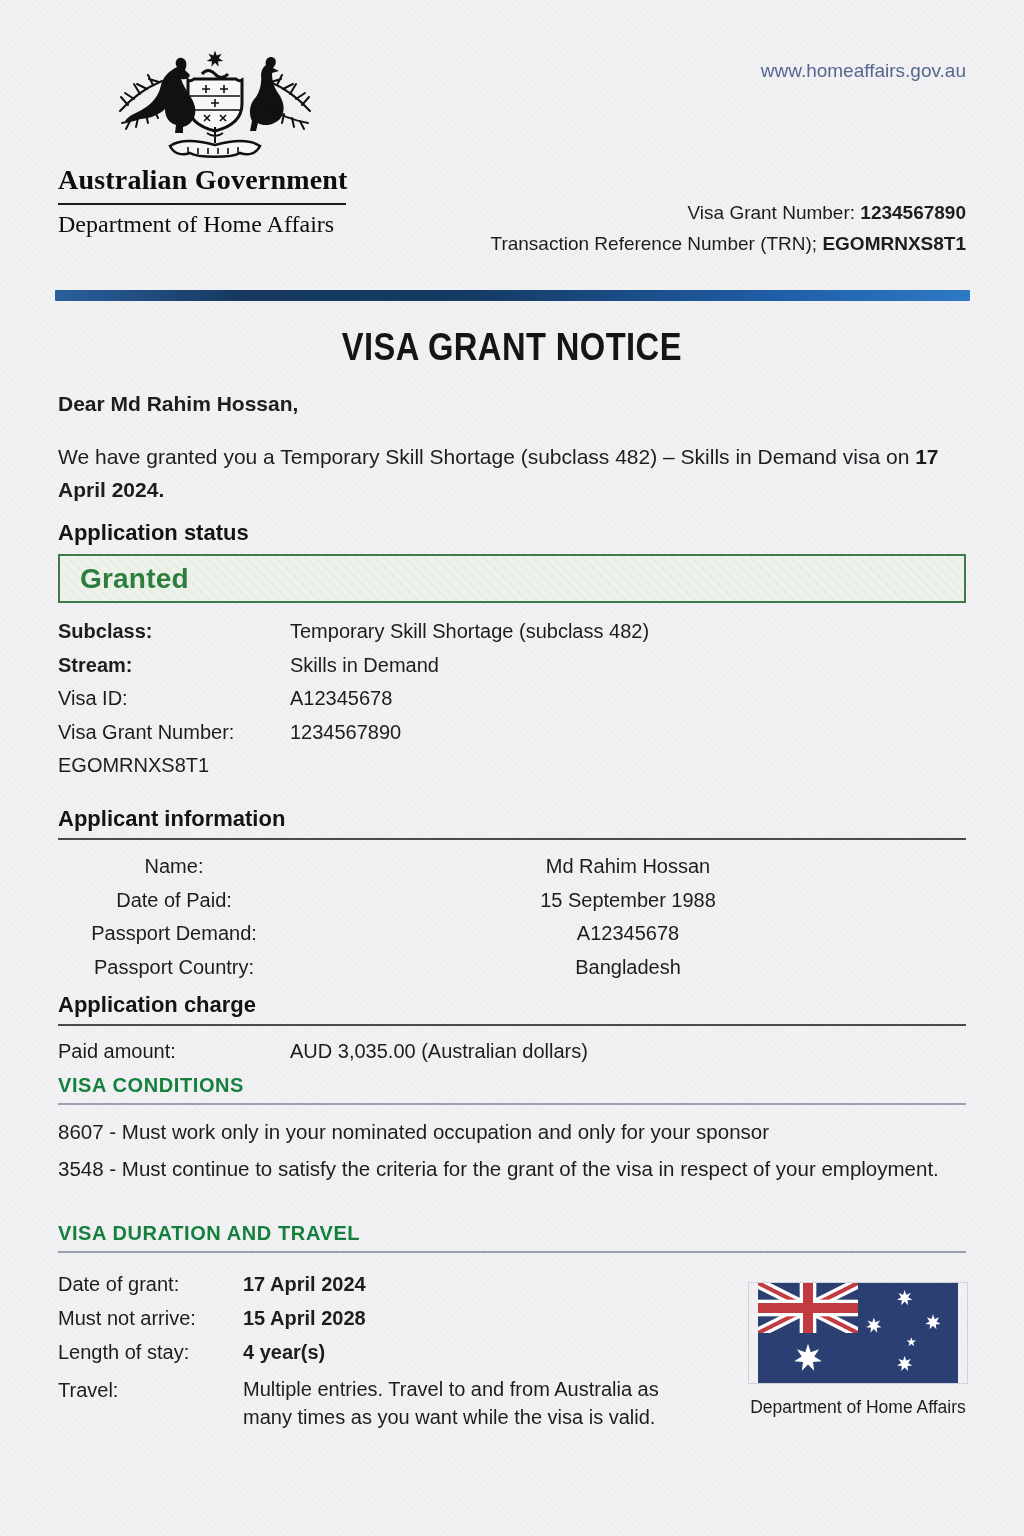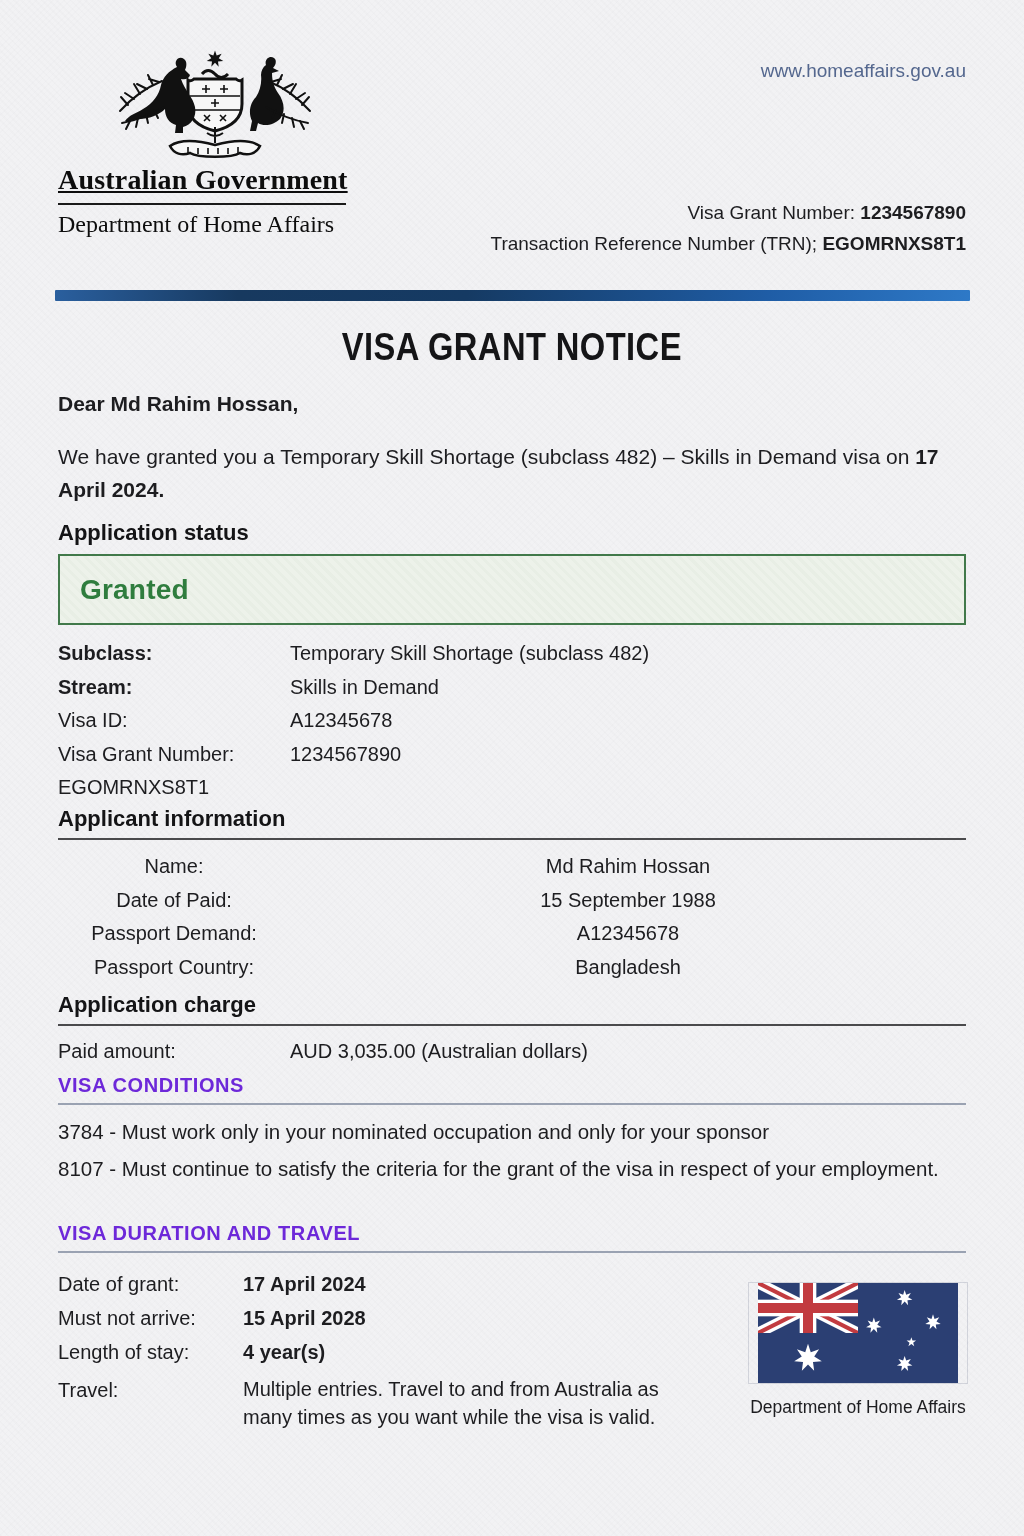--- a/index.html
+++ b/index.html
@@ -8,44 +8,44 @@
     background:
       repeating-linear-gradient(45deg, rgba(0,0,0,0.012) 0 2px, rgba(255,255,255,0) 2px 5px),
       repeating-linear-gradient(-45deg, rgba(90,90,110,0.015) 0 1px, rgba(255,255,255,0) 1px 4px),
       #f2f2f4;
     font-family:"Liberation Sans",sans-serif;
     color:#1d1d20;
     overflow:hidden;
   }
   
   .crest{position:absolute;top:46px;left:110px;width:210px;height:120px;}
-  .gov-title{position:absolute;top:164px;left:58px;font-family:"Liberation Serif",serif;font-weight:bold;font-size:28px;color:#0d0d0d;letter-spacing:.2px;text-decoration:underline;}
+  .gov-title{position:absolute;top:164px;left:58px;font-family:"Liberation Serif",serif;font-weight:bold;font-size:28px;color:#0d0d0d;letter-spacing:.2px;}
   .gov-rule{position:absolute;top:203px;left:58px;width:288px;height:2px;background:#1a1a1a;}
   .dept-title{position:absolute;top:211px;left:58px;font-family:"Liberation Serif",serif;font-size:24px;color:#0d0d0d;}
   .site-url{position:absolute;top:60px;right:58px;font-size:19px;color:#54678e;}
   .ref-line1{position:absolute;top:202px;right:58px;font-size:19px;color:#1d1d20;}
   .ref-line2{position:absolute;top:233px;right:58px;font-size:19px;color:#1d1d20;}
   .ref-line1 b,.ref-line2 b{font-weight:bold;}
   
   .blue-bar{position:absolute;top:290px;left:55px;right:54px;height:11px;
     background:linear-gradient(90deg,#2a5f9e 0%,#17395f 20%,#153a63 45%,#1f5da6 78%,#2e79c7 100%);
     border-radius:1px;}
   
   .doc-title{position:absolute;top:326px;left:0;width:100%;text-align:center;font-size:38px;font-weight:bold;color:#151517;}
   .doc-title span{display:inline-block;transform:scaleX(.86);letter-spacing:.5px;}
   .greeting{position:absolute;top:392px;left:58px;font-size:21px;font-weight:bold;}
   .intro{position:absolute;top:440px;left:58px;width:908px;font-size:21px;line-height:33px;}
   .intro b{font-weight:bold;}
   
   .section{position:absolute;left:58px;right:58px;}
   .h-black{font-size:22px;font-weight:bold;color:#141416;margin:0;}
-  .h-navy{font-size:20px;font-weight:bold;color:#6d28d9;letter-spacing:.6px;margin:0;}
+  .h-navy{font-size:20px;font-weight:bold;color:#15803d;letter-spacing:.6px;margin:0;}
   .rule-dark{height:2px;background:#4a4a4c;margin-top:6px;}
   .rule-gray{height:2px;background:#9aa2b2;margin-top:6px;}
-  .granted-box{margin-top:8px;height:71px;border:2px solid #41794a;background:
+  .granted-box{margin-top:8px;height:49px;border:2px solid #41794a;background:
       repeating-linear-gradient(45deg, rgba(76,125,70,0.03) 0 3px, rgba(255,255,255,0) 3px 7px),#edf2ea;
     display:flex;align-items:center;padding-left:20px;box-sizing:border-box;}
   .granted-text{font-size:28px;font-weight:bold;color:#2f7d3e;letter-spacing:.2px;}
   .fields{margin-top:12px;}
   .row{display:flex;font-size:20px;line-height:33.5px;}
   .row .lbl{width:232px;flex:none;}
   .row .lbl.b{font-weight:bold;}
   .row .val{flex:1;}
   .cond-item{font-size:20.5px;line-height:28px;padding-left:66px;text-indent:-66px;max-width:850px;}
   .cond-item + .cond-item{margin-top:9px;}
@@ -180,22 +180,22 @@
       <span class="lbl">Paid amount:</span>
       <span class="val">AUD 3,035.00 (Australian dollars)</span>
     </div>
   </div>
 </div>
 
 <div class="section" style="top:1074px;">
   <h2 class="h-navy">VISA CONDITIONS</h2>
   <div class="rule-gray"></div>
   <div class="cond-list">
-    <div class="cond-item">3784 - Must work only in your nominated occupation and only for your sponsor</div>
-    <div class="cond-item">8107 - Must continue to satisfy the criteria for the grant of the visa in respect of your employment.</div>
+    <div class="cond-item">8607 - Must work only in your nominated occupation and only for your sponsor</div>
+    <div class="cond-item">3548 - Must continue to satisfy the criteria for the grant of the visa in respect of your employment.</div>
   </div>
 </div>
 
 <div class="section" style="top:1222px;">
   <h2 class="h-navy">VISA DURATION AND TRAVEL</h2>
   <div class="rule-gray"></div>
   <div class="dur-fields">
     <div class="dur-row">
       <span class="lbl">Date of grant:</span>
       <span class="val b">17 April 2024</span>

